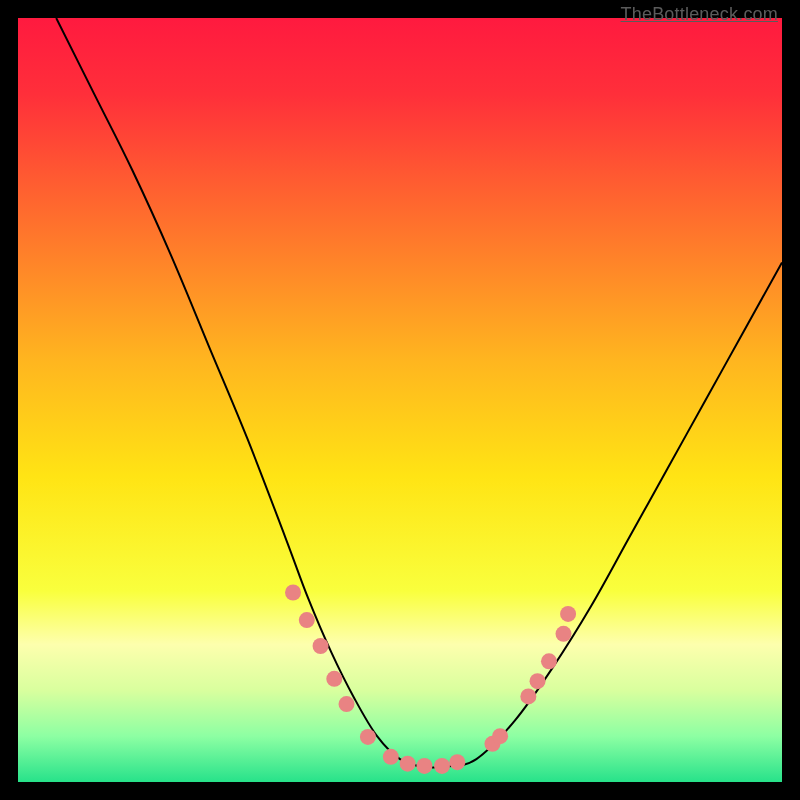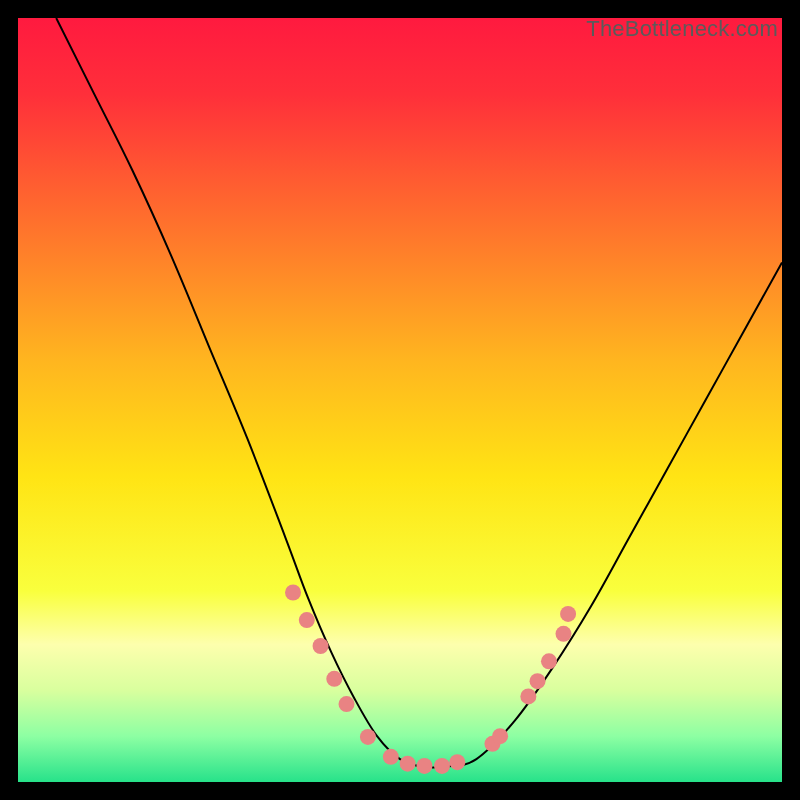--- a/index.html
+++ b/index.html
@@ -21,26 +21,27 @@
   }
   .plot {
     position: absolute;
     left: 0;
     top: 0;
     width: 764px;
     height: 764px;
   }
   .watermark {
     position: absolute;
-    top: 16px;
+    top: 4px;
     right: 22px;
-    font-size: 22px;
+    font-size: 18px;
     font-weight: 500;
     color: #5b5b5b;
     letter-spacing: 0.2px;
+    text-decoration: underline;
   }
 </style>
 </head>
 <body>
 
 <div class="frame">
   <svg class="plot" viewBox="0 0 764 764">
     <defs>
       <linearGradient id="bg-grad" x1="0" y1="0" x2="0" y2="1">
           <stop offset="0%" stop-color="#ff1a3f"></stop>

